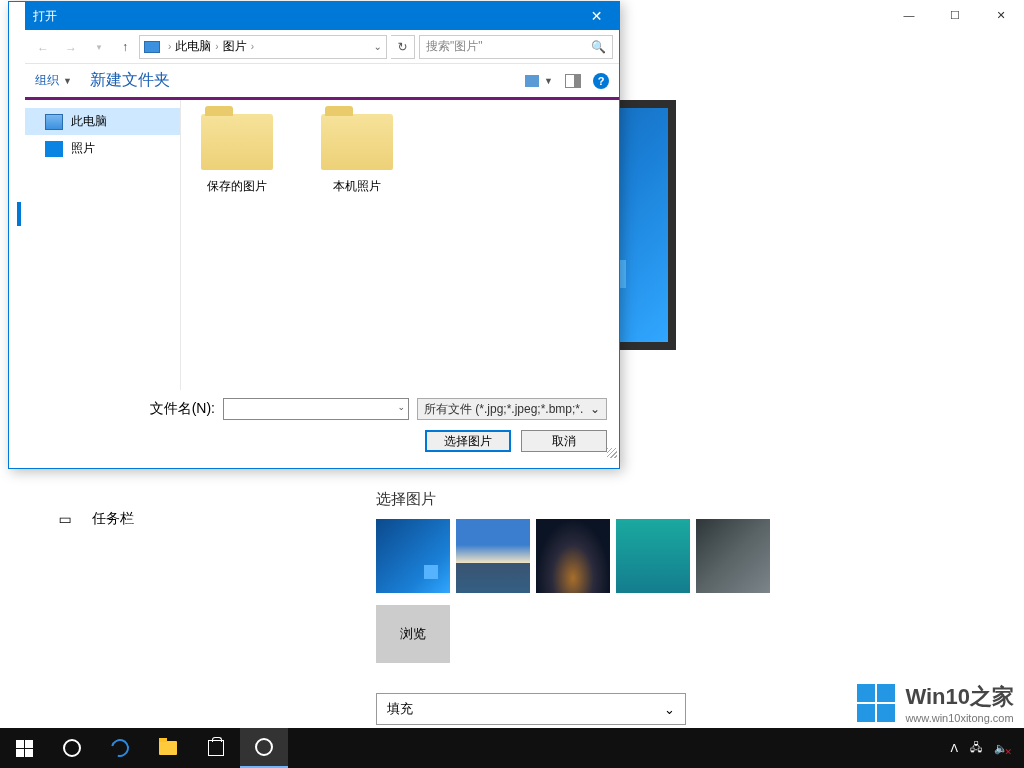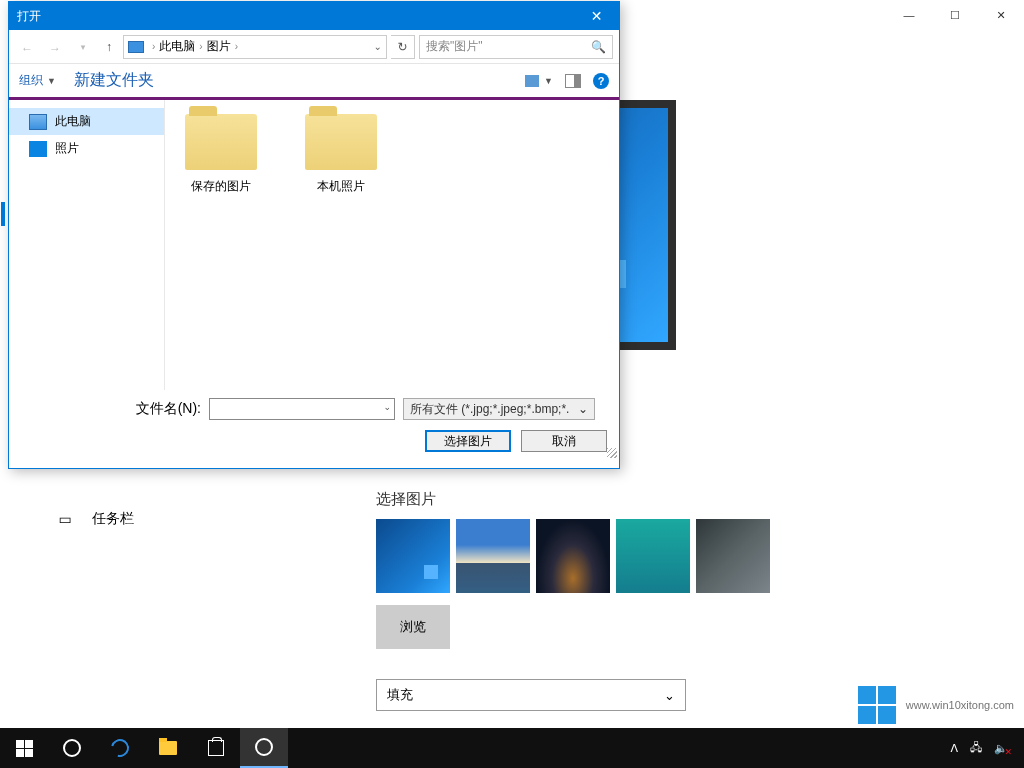--- a/index.html
+++ b/index.html
@@ -18,26 +18,26 @@
 .settings-content { position:absolute; left:376px; top:490px; right:10px; }
 .settings-section-title { font-size:15px; color:#333; margin-bottom:10px; }
 .thumb-row { display:flex; gap:6px; margin-bottom:12px; }
 .thumb { width:74px; height:74px; }
 .thumb1 { background:linear-gradient(135deg,#0b4a8e 0%, #1a7fd6 70%, #31a7ff 100%); position:relative; }
 .thumb1::after { content:""; position:absolute; right:12px; bottom:14px; width:14px; height:14px; background:#55b3ff; }
 .thumb2 { background:linear-gradient(#3b7ecf 0%,#3b7ecf 35%, #f5e6c4 60%, #3a5472 60%, #335f84 100%); }
 .thumb3 { background:radial-gradient(ellipse at 50% 80%, #a86e2a 0%, #2a2a3c 40%, #0b1424 70%); }
 .thumb4 { background:linear-gradient(#1aa9a0 0%, #147d8e 100%); }
 .thumb5 { background:linear-gradient(135deg,#2e3639 0%, #5a6467 50%, #7b858a 100%); }
-.browse-btn { display:inline-block; padding:13px 24px; background:#ccc; border:none; font-size:13px; color:#000; }
+.browse-btn { display:inline-block; padding:20px 24px; background:#ccc; border:none; font-size:13px; color:#000; }
 .fit-section { margin-top:30px; }
 .fit-select { margin-top:8px; width:310px; height:32px; border:1px solid #999; background:#fff; display:flex; align-items:center; justify-content:space-between; padding:0 10px; font-size:13px; }
 
 
-.file-dialog { position:absolute; left:8px; top:1px; width:612px; height:468px; background:#fff; border:1px solid #0078d7; box-shadow:3px 3px 12px rgba(0,0,0,0.25); }
+.file-dialog { position:absolute; left:8px; top:1px; width:612px; height:468px; background:#fff; border:1px solid #0078d7; box-shadow:3px 3px 12px rgba(0,0,0,0.25);padding-left:16px; }
 .dlg-titlebar { height:28px; background:#0078d7; color:#fff; display:flex; align-items:center; justify-content:space-between; padding-left:8px; font-size:12px; }
 .dlg-close { width:45px; height:28px; display:flex; align-items:center; justify-content:center; font-size:14px; }
 
 .dlg-nav { height:34px; display:flex; align-items:center; padding:0 6px; gap:4px; border-bottom:1px solid #e5e5e5; }
 .nav-arrow { width:24px; height:24px; display:flex; align-items:center; justify-content:center; color:#bbb; }
 .nav-arrow.enabled { color:#444; }
 .nav-up { width:20px; color:#444; }
 .addressbar { flex:1; height:24px; border:1px solid #ccc; display:flex; align-items:center; padding:0 4px; gap:6px; position:relative; }
 .addressbar .pc-icon { width:16px; height:12px; background:#3b91e0; border:1px solid #2a6cb0; }
 .breadcrumb { display:flex; align-items:center; font-size:12px; color:#000; }
@@ -253,20 +253,21 @@
 </div>
 
 <div class="watermark">
   <div class="wm-logo">
       <span></span>
       <span></span>
       <span></span>
       <span></span>
     </div>
   <div class="wm-text">
+    <div class="wm-title">Win10之家</div>
     <div class="wm-url">www.win10xitong.com</div>
   </div>
 </div>
 
 <div class="taskbar">
   <div class="tb-item">
       <div class="win-logo">
         <span></span>
         <span></span>
         <span></span>

